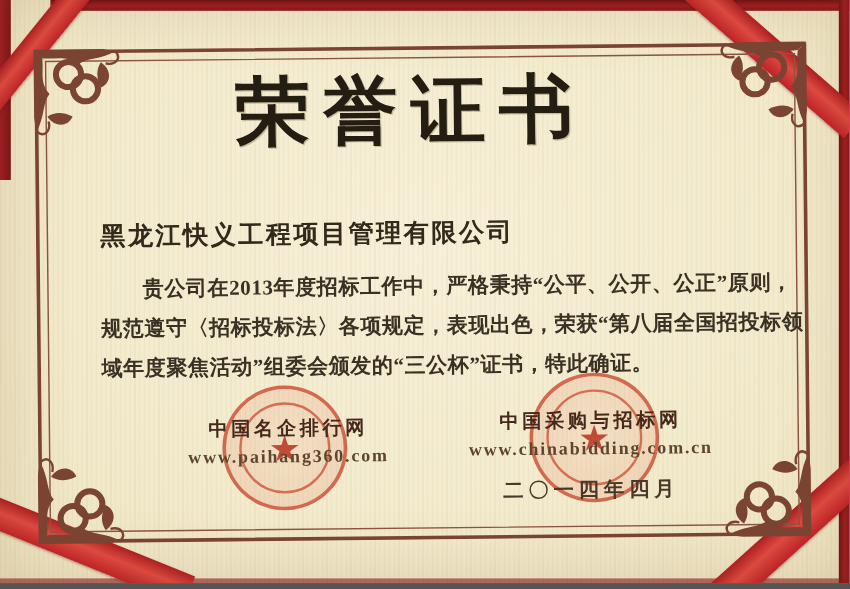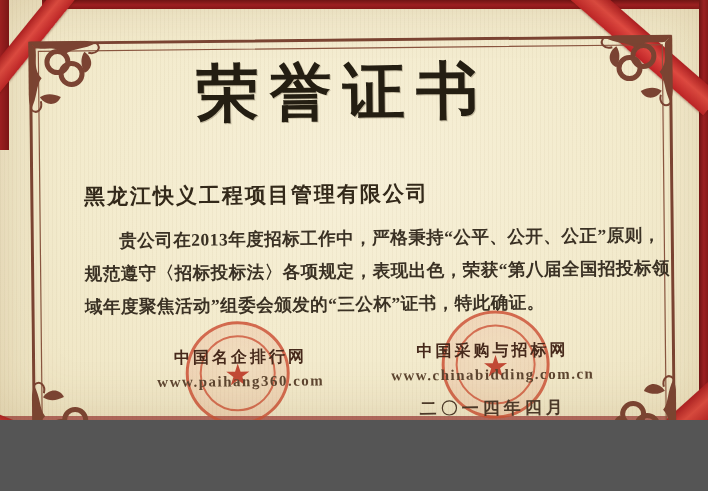--- a/index.html
+++ b/index.html
@@ -1,17 +1,17 @@
 <!DOCTYPE html>
 <html><head>
 <meta charset="utf-8">
 <style>
   html,body{margin:0;padding:0;background:#555;}
   .photo{
-    position:relative;width:708px;height:420px;overflow:hidden;
+    position:relative;width:708px;height:486px;overflow:hidden;
     background:
       repeating-linear-gradient(90deg, rgba(120,90,40,.045) 0 1px, rgba(0,0,0,0) 1px 4px),
       radial-gradient(ellipse at 50% 42%, #f7f0d8 0%, #f3ebcd 55%, #eee4c2 100%);
     font-family:"Liberation Serif", serif;
   }
   .vignette{position:absolute;inset:0;pointer-events:none;
     box-shadow:inset 0 0 60px rgba(120,80,30,.18);}
   
   .edge{position:absolute;background:linear-gradient(to bottom,#701014,#a01c22 55%,#861418);}
   .edge-top{left:42px;right:0;top:0;height:9px;}

